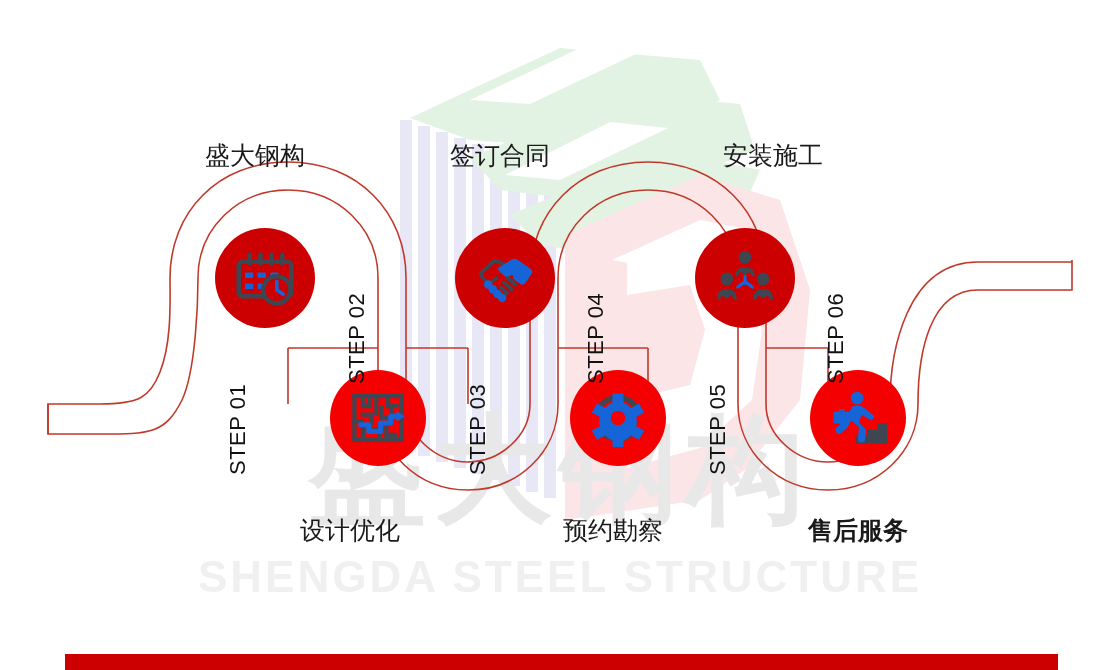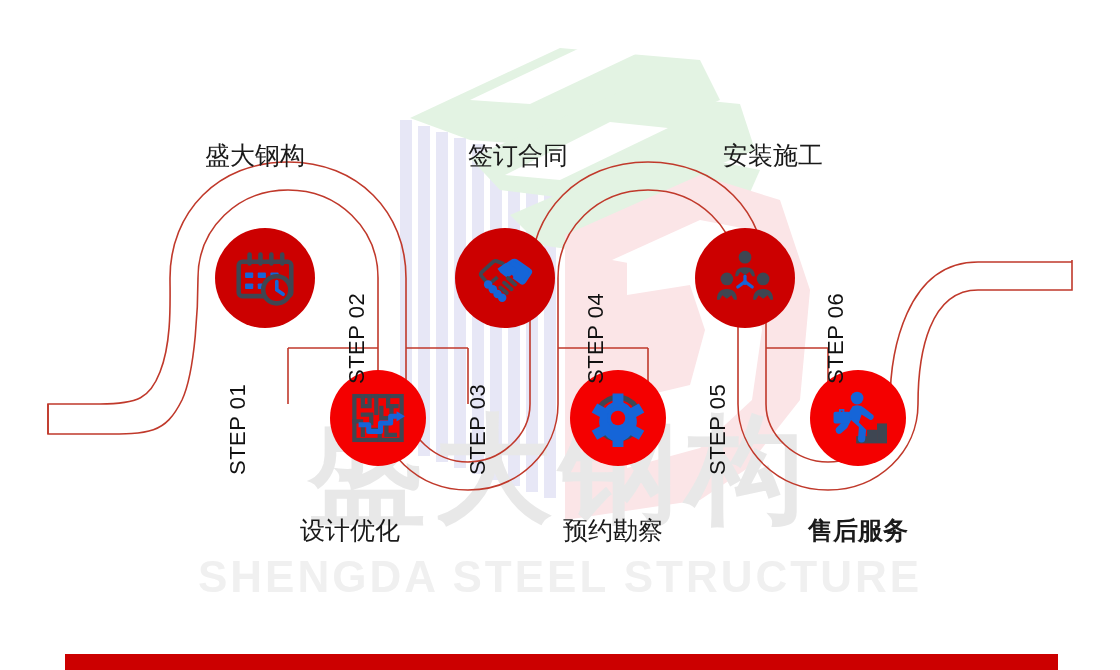--- a/index.html
+++ b/index.html
@@ -245,21 +245,21 @@
         </g>
         <g fill="#1565d8">
           <circle cx="14" cy="39" r="4.5"></circle>
           <circle cx="19" cy="44" r="4.5"></circle>
           <circle cx="24" cy="49" r="4.5"></circle>
           <circle cx="29" cy="53" r="4.5"></circle>
         </g>
       </svg>
     </div>
   </div>
-  <div class="title" style="left:450px; top:143px;margin-left:18px;">签订合同</div>
+  <div class="title" style="left:450px; top:143px;">签订合同</div>
   <div class="steplabel" style="left:489px; top:453px;">STEP 03</div>
 
   <div class="node" style="left:570px; top:370px; width:96px; height:96px;">
     <div class="circle" style="left:0; top:0; width:96px; height:96px; background:#f40000;">
       <svg width="58" height="58" viewBox="0 0 64 64">
         <g fill="none" stroke="#3e4652" stroke-width="6">
           <path d="M12 20 A24 24 0 0 1 52 20"></path>
           <path d="M52 44 A24 24 0 0 1 12 44"></path>
         </g>
         <path d="M26 5 h12 v10 q5 2 8 6 l9 -5 l6 10 l-9 5 a16 16 0 0 1 0 10 l9 5 l-6 10 l-9 -5 q-3 4 -8 6 v10 h-12 v-10 q-5 -2 -8 -6 l-9 5 l-6 -10 l9 -5 a16 16 0 0 1 0 -10 l-9 -5 l6 -10 l9 5 q3 -4 8 -6 z" fill="#1565d8"></path>

